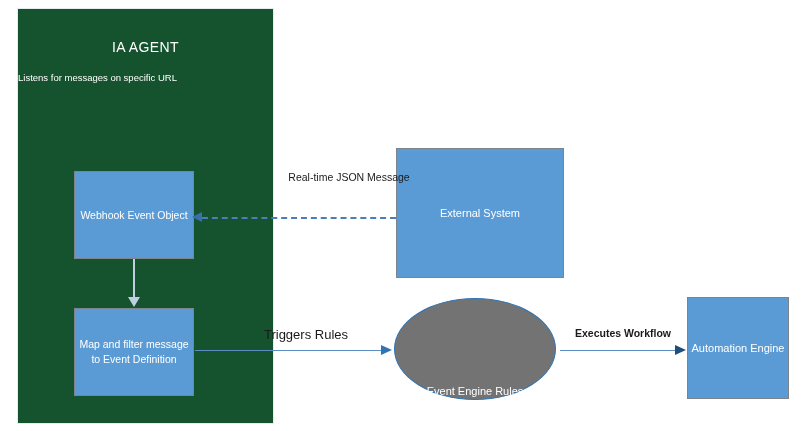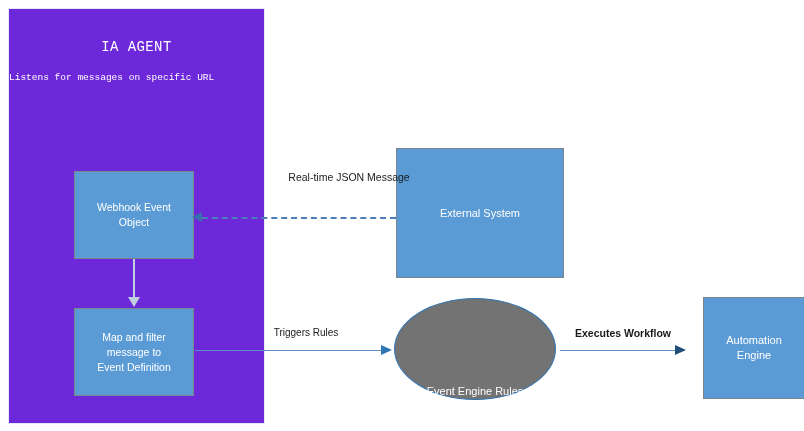--- a/index.html
+++ b/index.html
@@ -14,28 +14,27 @@
     position: relative;
     width: 804px;
     height: 431px;
     background: #ffffff;
     overflow: hidden;
   }
 
   
   .agent-panel {
     position: absolute;
-    left: 8px;
+    left: 17px;
     top: 8px;
     width: 257px;
     height: 416px;
-    background: #6d28d9;
+    background: #14532d;
     border: 1px solid #E4EBF4;
     box-sizing: border-box;
-    font-family: Liberation Mono, monospace;
   }
   .agent-title {
     position: absolute;
     left: 0;
     top: 30px;
     width: 100%;
     text-align: center;
     color: #ffffff;
     font-size: 14px;
     letter-spacing: 0.4px;
@@ -57,21 +56,21 @@
     background: #5B9BD5;
     border: 1px solid #7D858C;
     box-sizing: border-box;
     display: flex;
     align-items: center;
     justify-content: center;
     text-align: center;
     color: #ffffff;
     font-size: 10.5px;
     line-height: 15px;
-    padding: 19px;
+    padding: 0;
   }
   .box-webhook {
     left: 74px;
     top: 171px;
     width: 120px;
     height: 88px;
   }
   .box-map {
     left: 74px;
     top: 308px;
@@ -79,21 +78,21 @@
     height: 88px;
   }
   .box-external {
     left: 396px;
     top: 148px;
     width: 168px;
     height: 130px;
     font-size: 11px;
   }
   .box-automation {
-    left: 703px;
+    left: 687px;
     top: 297px;
     width: 102px;
     height: 102px;
     font-size: 11px;
   }
 
   
   .ellipse-rules {
     position: absolute;
     left: 394px;
@@ -181,21 +180,21 @@
     border-bottom: 5px solid transparent;
     border-left: 11px solid #2E75B6;
   }
   .label-triggers {
     position: absolute;
     left: 236px;
     top: 327px;
     width: 140px;
     text-align: center;
     color: #1A1A1A;
-    font-size: 10px;
+    font-size: 13px;
   }
 
   .conn-exec-line {
     position: absolute;
     left: 560px;
     top: 350px;
     width: 117px;
     height: 0;
     border-top: 1.5px solid #5B8CC4;
   }

